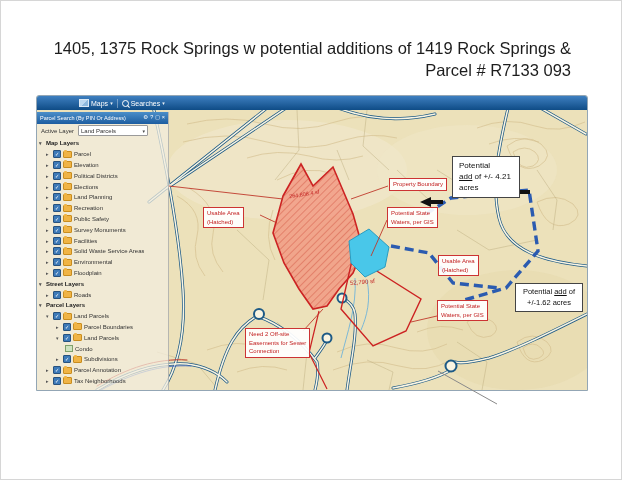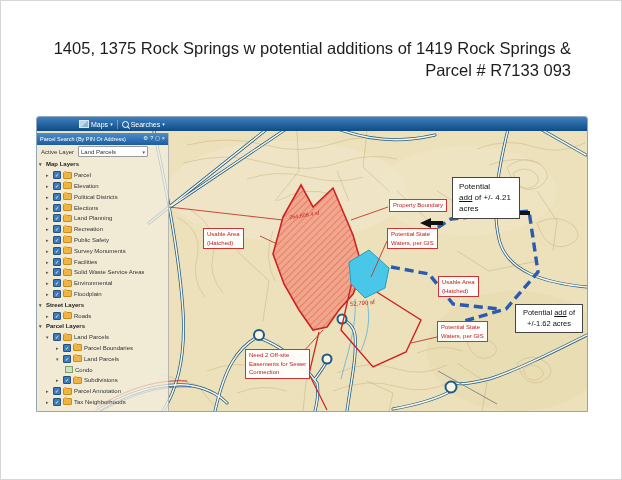--- a/index.html
+++ b/index.html
@@ -3,21 +3,21 @@
 <meta charset="utf-8">
 <style>
   html,body{margin:0;padding:0;background:#ffffff;}
   #page{position:relative;width:622px;height:480px;background:#fff;overflow:hidden;
         font-family:"Liberation Sans", sans-serif;box-shadow:inset 0 0 0 1px #d6d6d6;}
   
   #slide-title{position:absolute;top:37px;left:51px;width:520px;text-align:right;
         font-size:16.5px;line-height:1.35;color:#1d1d1d;}
   
   #app{position:absolute;left:36px;top:95px;width:550px;height:294px;overflow:hidden;
-       border:1px solid #93a6b5;border-radius:3px 3px 0 0;background:#ece1ba;margin-top:21px;}
+       border:1px solid #93a6b5;border-radius:3px 3px 0 0;background:#ece1ba;}
   
   #toolbar{position:absolute;left:0;top:0;width:550px;height:14px;
        background:linear-gradient(#3e7fc0,#0f4c86);display:flex;align-items:center;
        color:#fff;font-size:7px;gap:4px;padding-left:42px;box-sizing:border-box;z-index:4;}
   .tb-item{display:flex;align-items:center;gap:2px;cursor:pointer;}
   .maps-ic{width:8px;height:6px;background:linear-gradient(135deg,#bcd8f0 50%,#8db8dd 50%);
        border:0.5px solid #dce9f5;flex:none;}
   .mag-ic{width:5px;height:5px;border:1px solid #fff;border-radius:50%;position:relative;flex:none;}
   .mag-ic::after{content:"";position:absolute;width:3px;height:1px;background:#fff;
        transform:rotate(45deg);left:4px;top:5px;}

